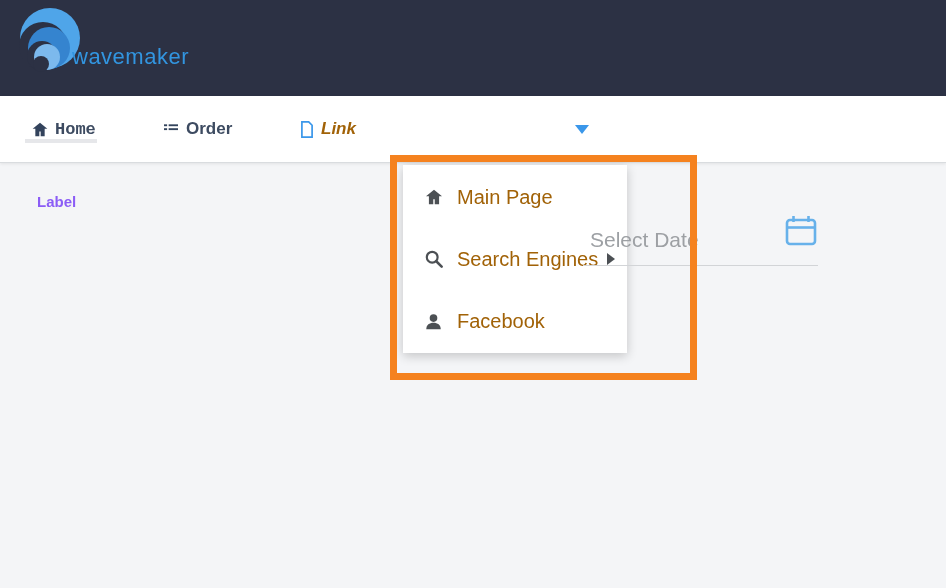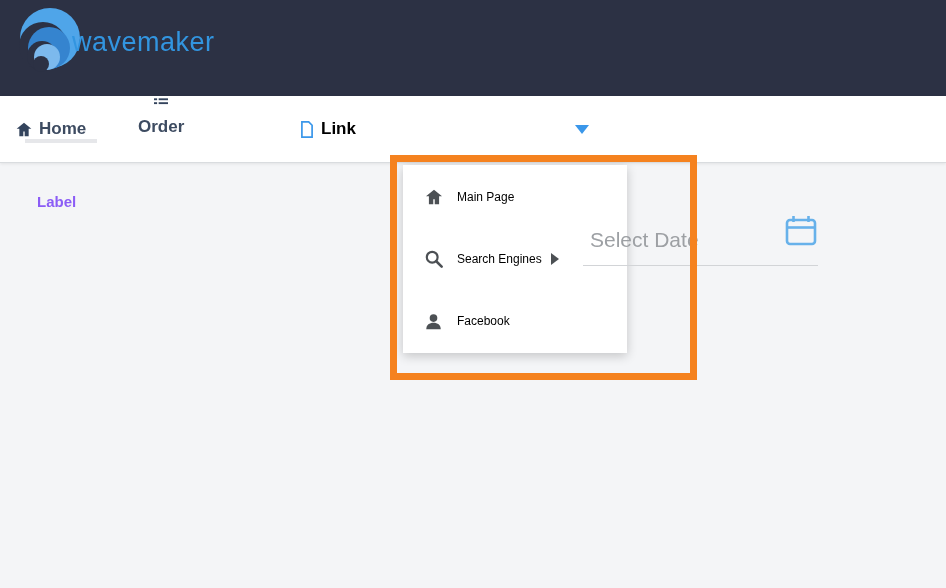--- a/index.html
+++ b/index.html
@@ -10,37 +10,37 @@
     position:relative;
     overflow:hidden;
   }
   
   .app-header {
     position:absolute; left:0; top:0; width:946px; height:96px;
     background:#2c3144;
   }
   .logo-wrap { position:absolute; left:16px; top:6px; display:flex; align-items:flex-end; }
   .logo-text {
-    color:#3295e0; font-size:27px; font-weight:400; letter-spacing:.5px;
-    margin-left:-10px; margin-bottom:20px;
+    color:#3295e0; font-size:22px; font-weight:400; letter-spacing:.5px;
+    margin-left:-10px; margin-bottom:8px;
   }
   
   .navbar {
     position:absolute; left:0; top:96px; width:946px; height:67px;
     background:#ffffff; border-bottom:1px solid #d9dcdf;
     box-shadow:0 1px 3px rgba(0,0,0,.08);
   }
   .nav-item {
     position:absolute; top:0; height:66px; display:flex; align-items:center;
     gap:7px; font-size:17px; font-weight:600; cursor:pointer;
   }
   .nav-dark { color:#3d4b61; }
-  .nav-blue { color:#000000; }
-  .nav-home { left:16px; }
-  .nav-order { left:138px;flex-direction:column; }
+  .nav-blue { color:#a16207;font-style:italic; }
+  .nav-home { left:32px;font-family:Liberation Mono, monospace; }
+  .nav-order { left:163px; }
   .nav-link { left:300px; }
   .nav-menu { left:455px; }
   .nav-caret {
     position:absolute; left:575px; top:125px; width:0; height:0; cursor:pointer;
     border-left:7px solid transparent; border-right:7px solid transparent;
     border-top:9px solid #3a97ea;
   }
   .home-active-underline {
     position:absolute; left:25px; top:43px; width:72px; height:4px;
     background:#e6e7ea;
@@ -61,21 +61,21 @@
   .datepicker-cal { position:absolute; right:0; top:4px; cursor:pointer; }
   
   .dropdown-panel {
     position:absolute; left:403px; top:165px; width:224px; height:188px;
     background:#ffffff; z-index:5;
     box-shadow:0 3px 10px rgba(0,0,0,.20);
     padding-top:1px;
   }
   .dropdown-item {
     height:62px; display:flex; align-items:center; padding-left:21px;
-    font-size:12px; color:#000000; cursor:pointer;
+    font-size:20px; color:#a16207; cursor:pointer;
   }
   .dropdown-item .dd-icon { width:19px; display:flex; justify-content:center; margin-right:14px; }
   .submenu-caret {
     width:0; height:0; margin-left:9px;
     border-top:6px solid transparent; border-bottom:6px solid transparent;
     border-left:8px solid #4c5054;
   }
   
   .highlight-rect {
     position:absolute; left:390px; top:155px; width:307px; height:225px;

